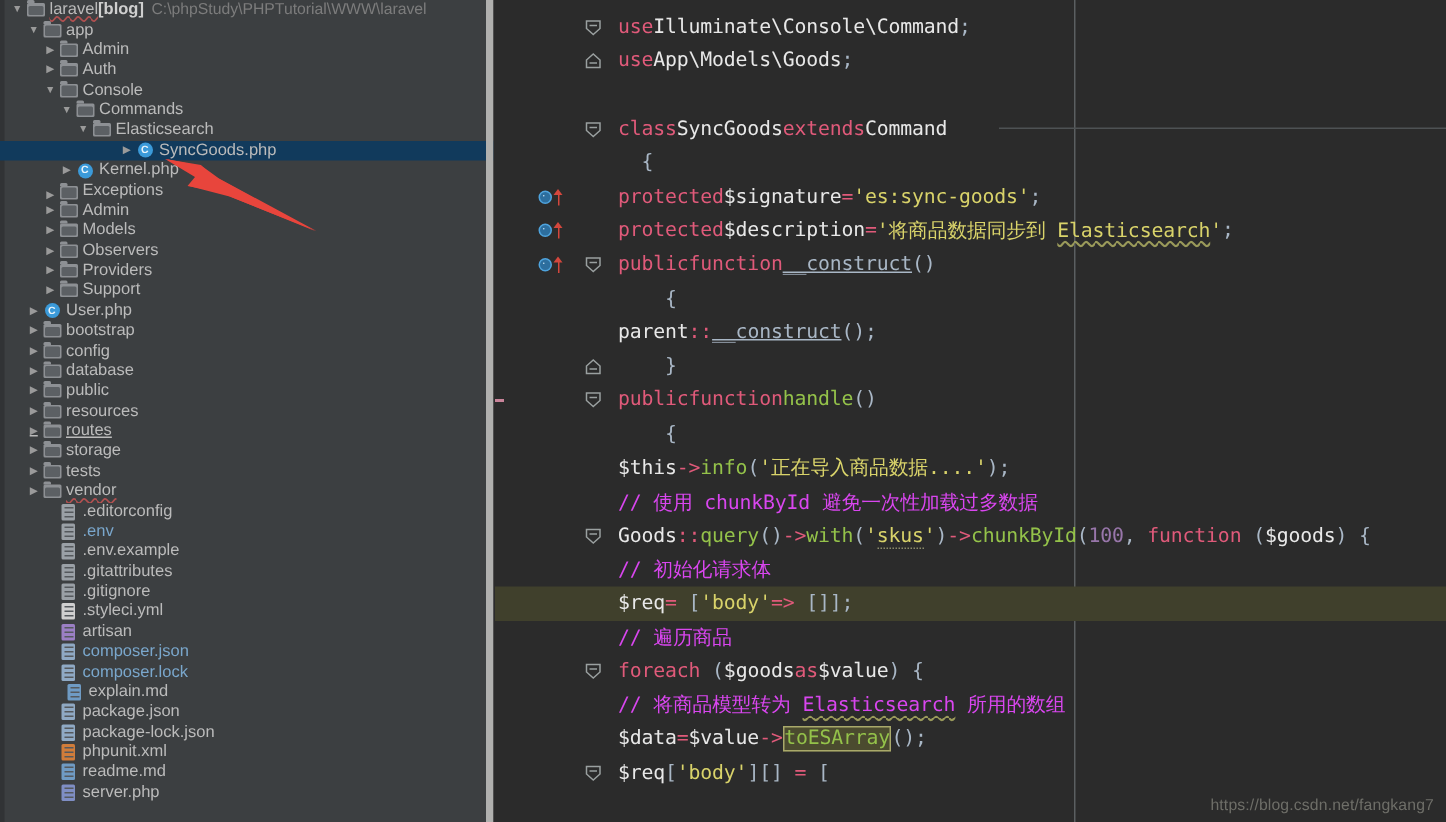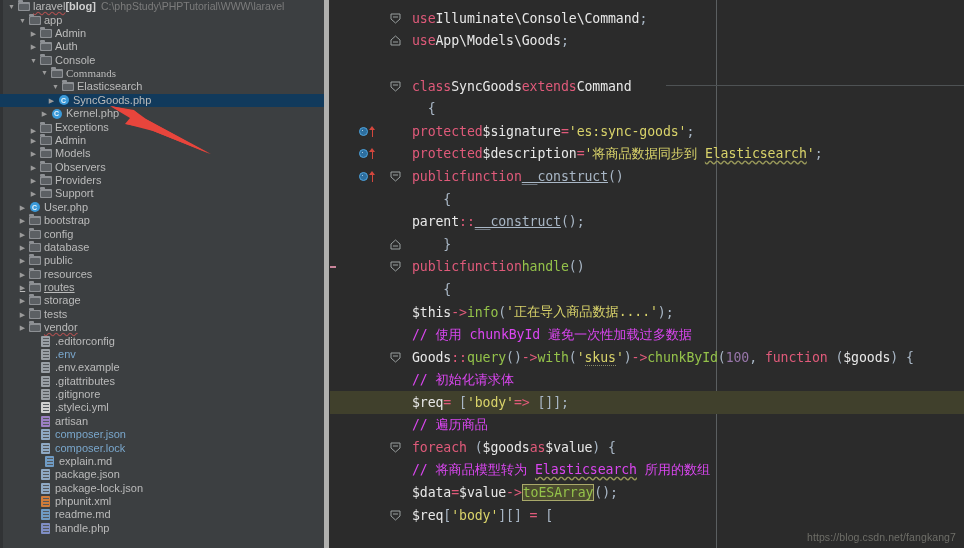--- a/index.html
+++ b/index.html
@@ -249,35 +249,35 @@
           </span>
           <span class="lbl">Auth</span>
         </div>
         <div class="row" style="padding-left: 28px;">
           <span class="arrow">▼</span>
           <span class="ico">
             <span class="folder"></span>
           </span>
           <span class="lbl">Console</span>
         </div>
-        <div class="row" style="padding-left: 39px; font-family: Liberation Serif, serif;">
+        <div class="row" style="padding-left: 39px;">
           <span class="arrow">▼</span>
           <span class="ico">
             <span class="folder"></span>
           </span>
           <span class="lbl">Commands</span>
         </div>
         <div class="row" style="padding-left: 50px;">
           <span class="arrow">▼</span>
           <span class="ico">
             <span class="folder"></span>
           </span>
           <span class="lbl">Elasticsearch</span>
         </div>
-        <div class="row sel" style="padding-left: 46px;">
+        <div class="row sel" style="padding-left: 79px;">
           <span class="arrow">▶</span>
           <span class="ico">
             <span class="phpc">C</span>
           </span>
           <span class="lbl">SyncGoods.php</span>
         </div>
         <div class="row" style="padding-left: 39px;">
           <span class="arrow">▶</span>
           <span class="ico">
             <span class="phpc">C</span>
@@ -492,21 +492,21 @@
           <span class="ico">
             <span class="fileico md"></span>
           </span>
           <span class="lbl">readme.md</span>
         </div>
         <div class="row" style="padding-left: 28px;">
           <span class="arrow blank">▶</span>
           <span class="ico">
             <span class="fileico php"></span>
           </span>
-          <span class="lbl">handle.php</span>
+          <span class="lbl">server.php</span>
         </div>
       </div>
     <div id="sb-scroll"></div>
     <div id="sb-edge"></div>
 
     <svg id="red-arrow" width="105" height="52" viewBox="0 0 105 52">
       <polygon points="0,2 20,14 15,20 36,24 100,50 30,12 24,6" fill="#e8453c"></polygon>
       <path d="M1,2 L22,14 L16,20 L43,27 L101,50 L36,15 L25,7 Z" fill="#e8453c"></path>
     </svg>
   </div>

